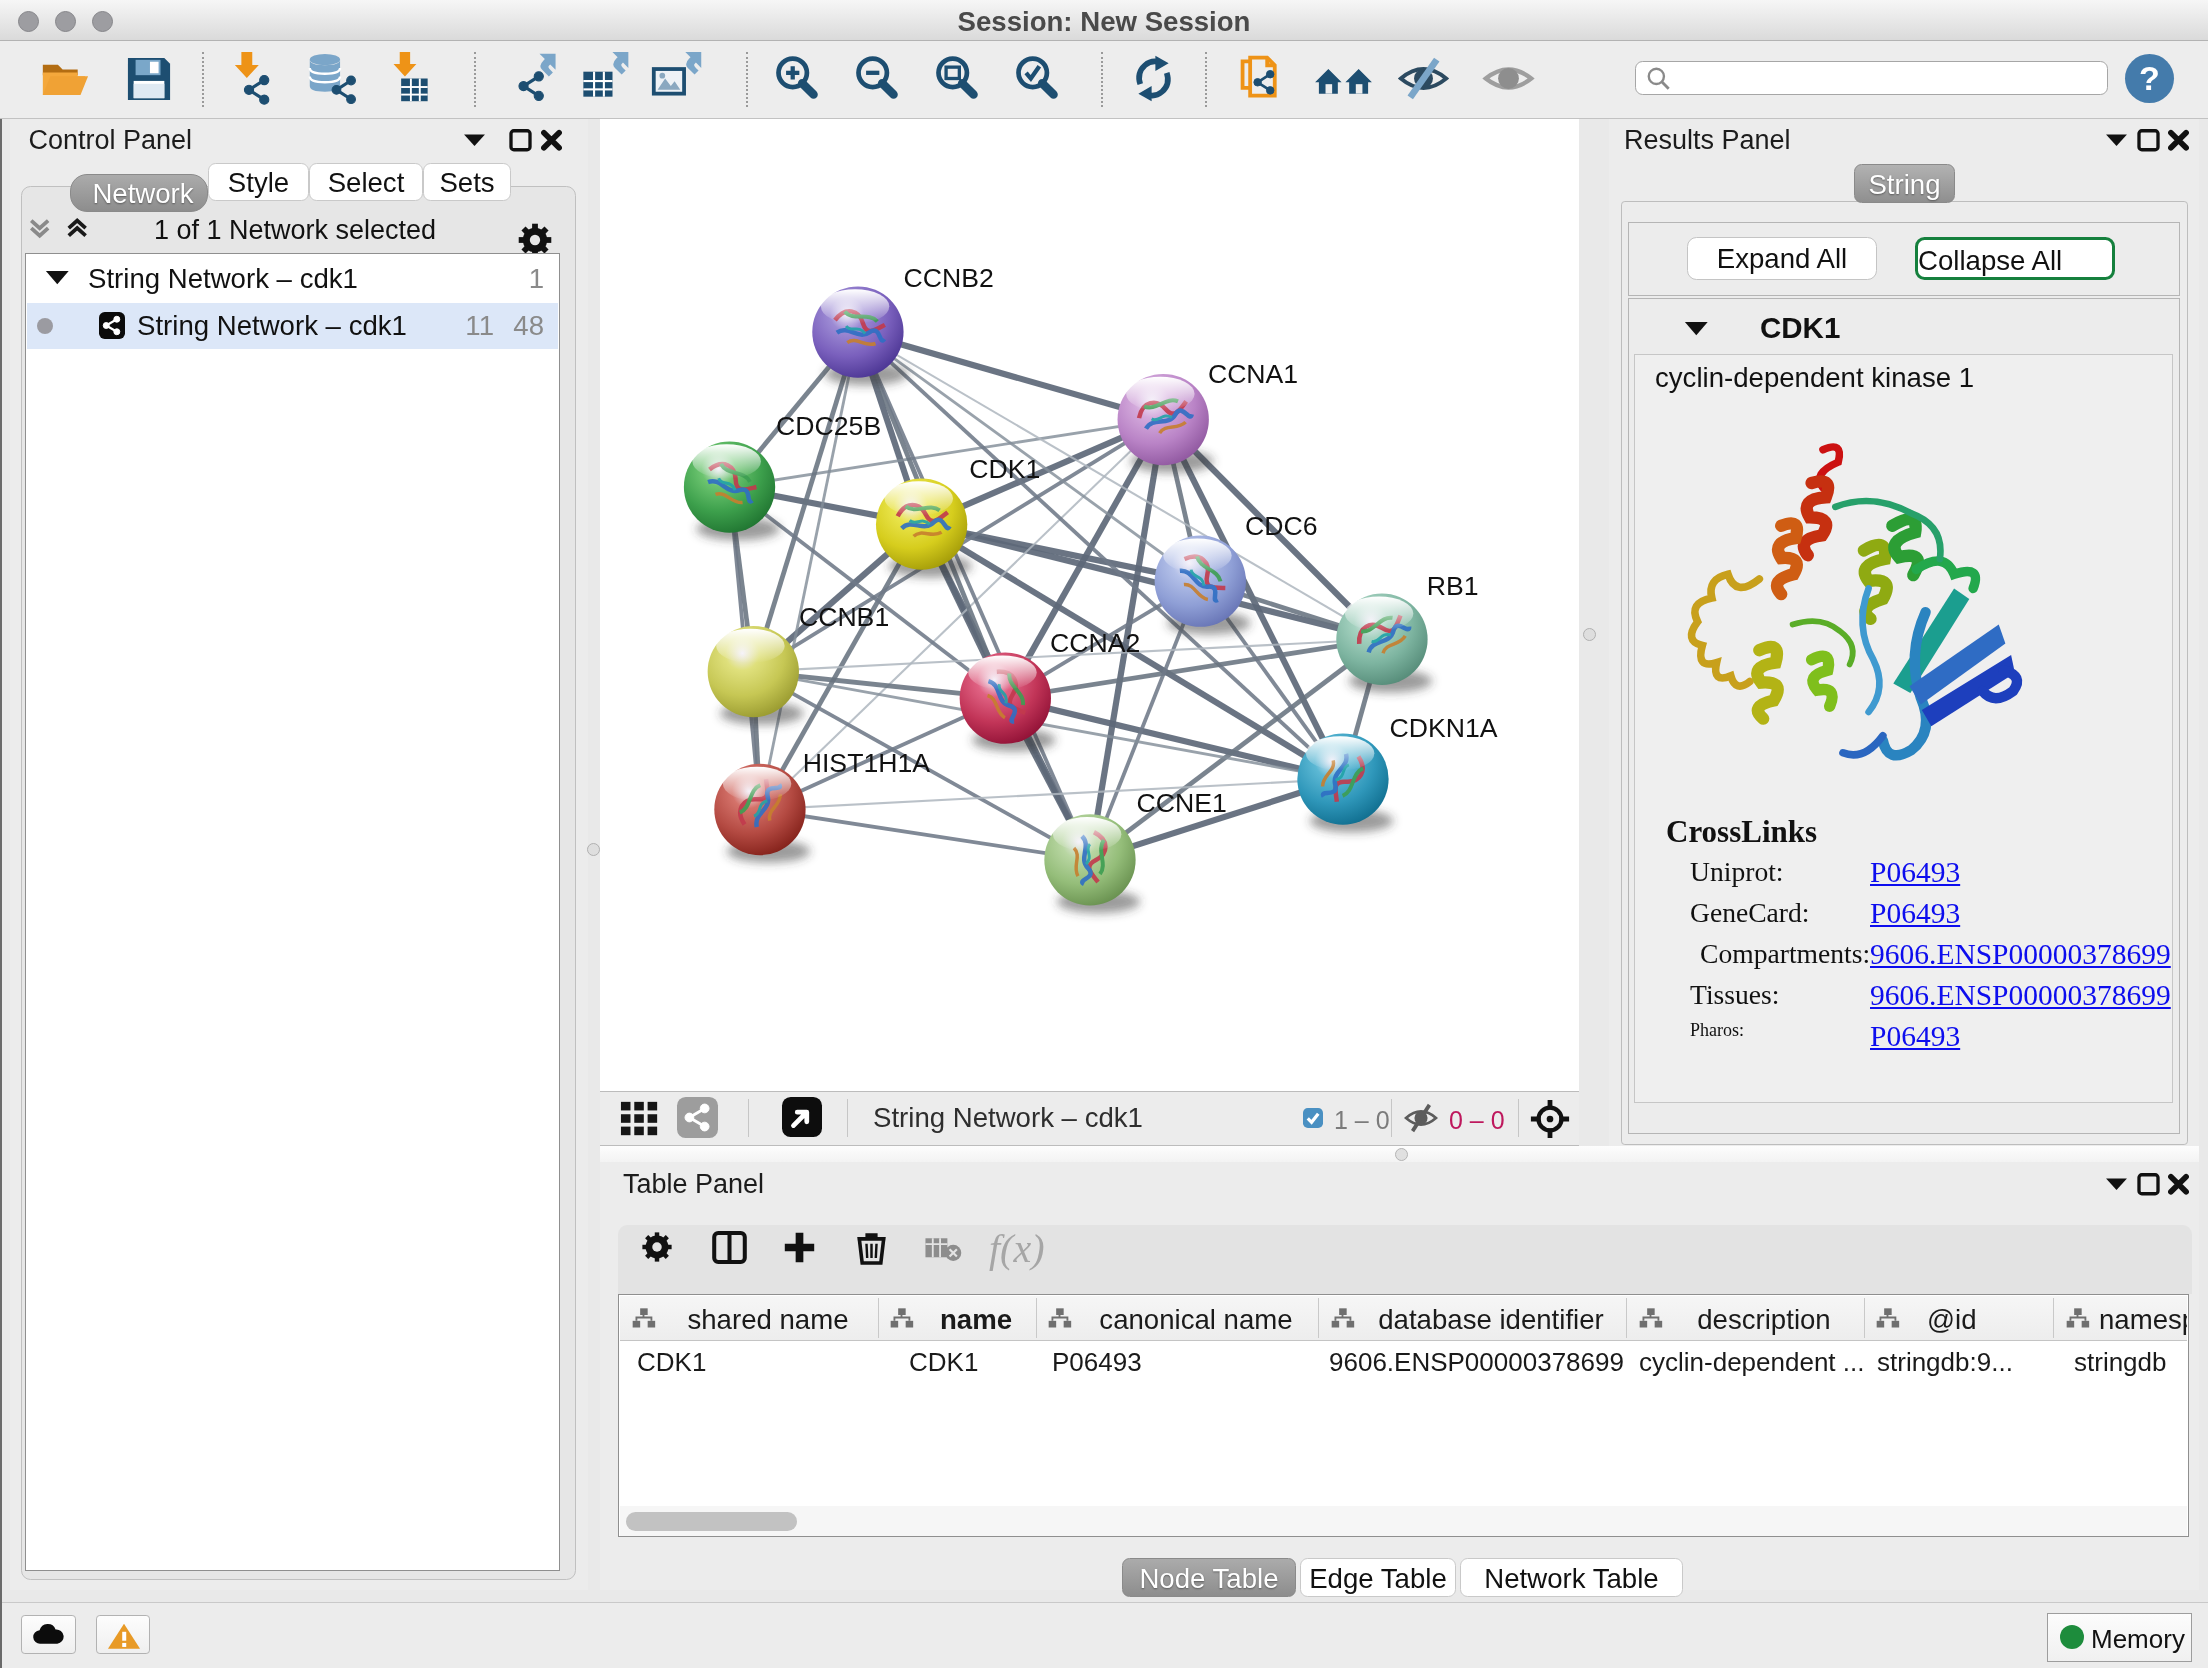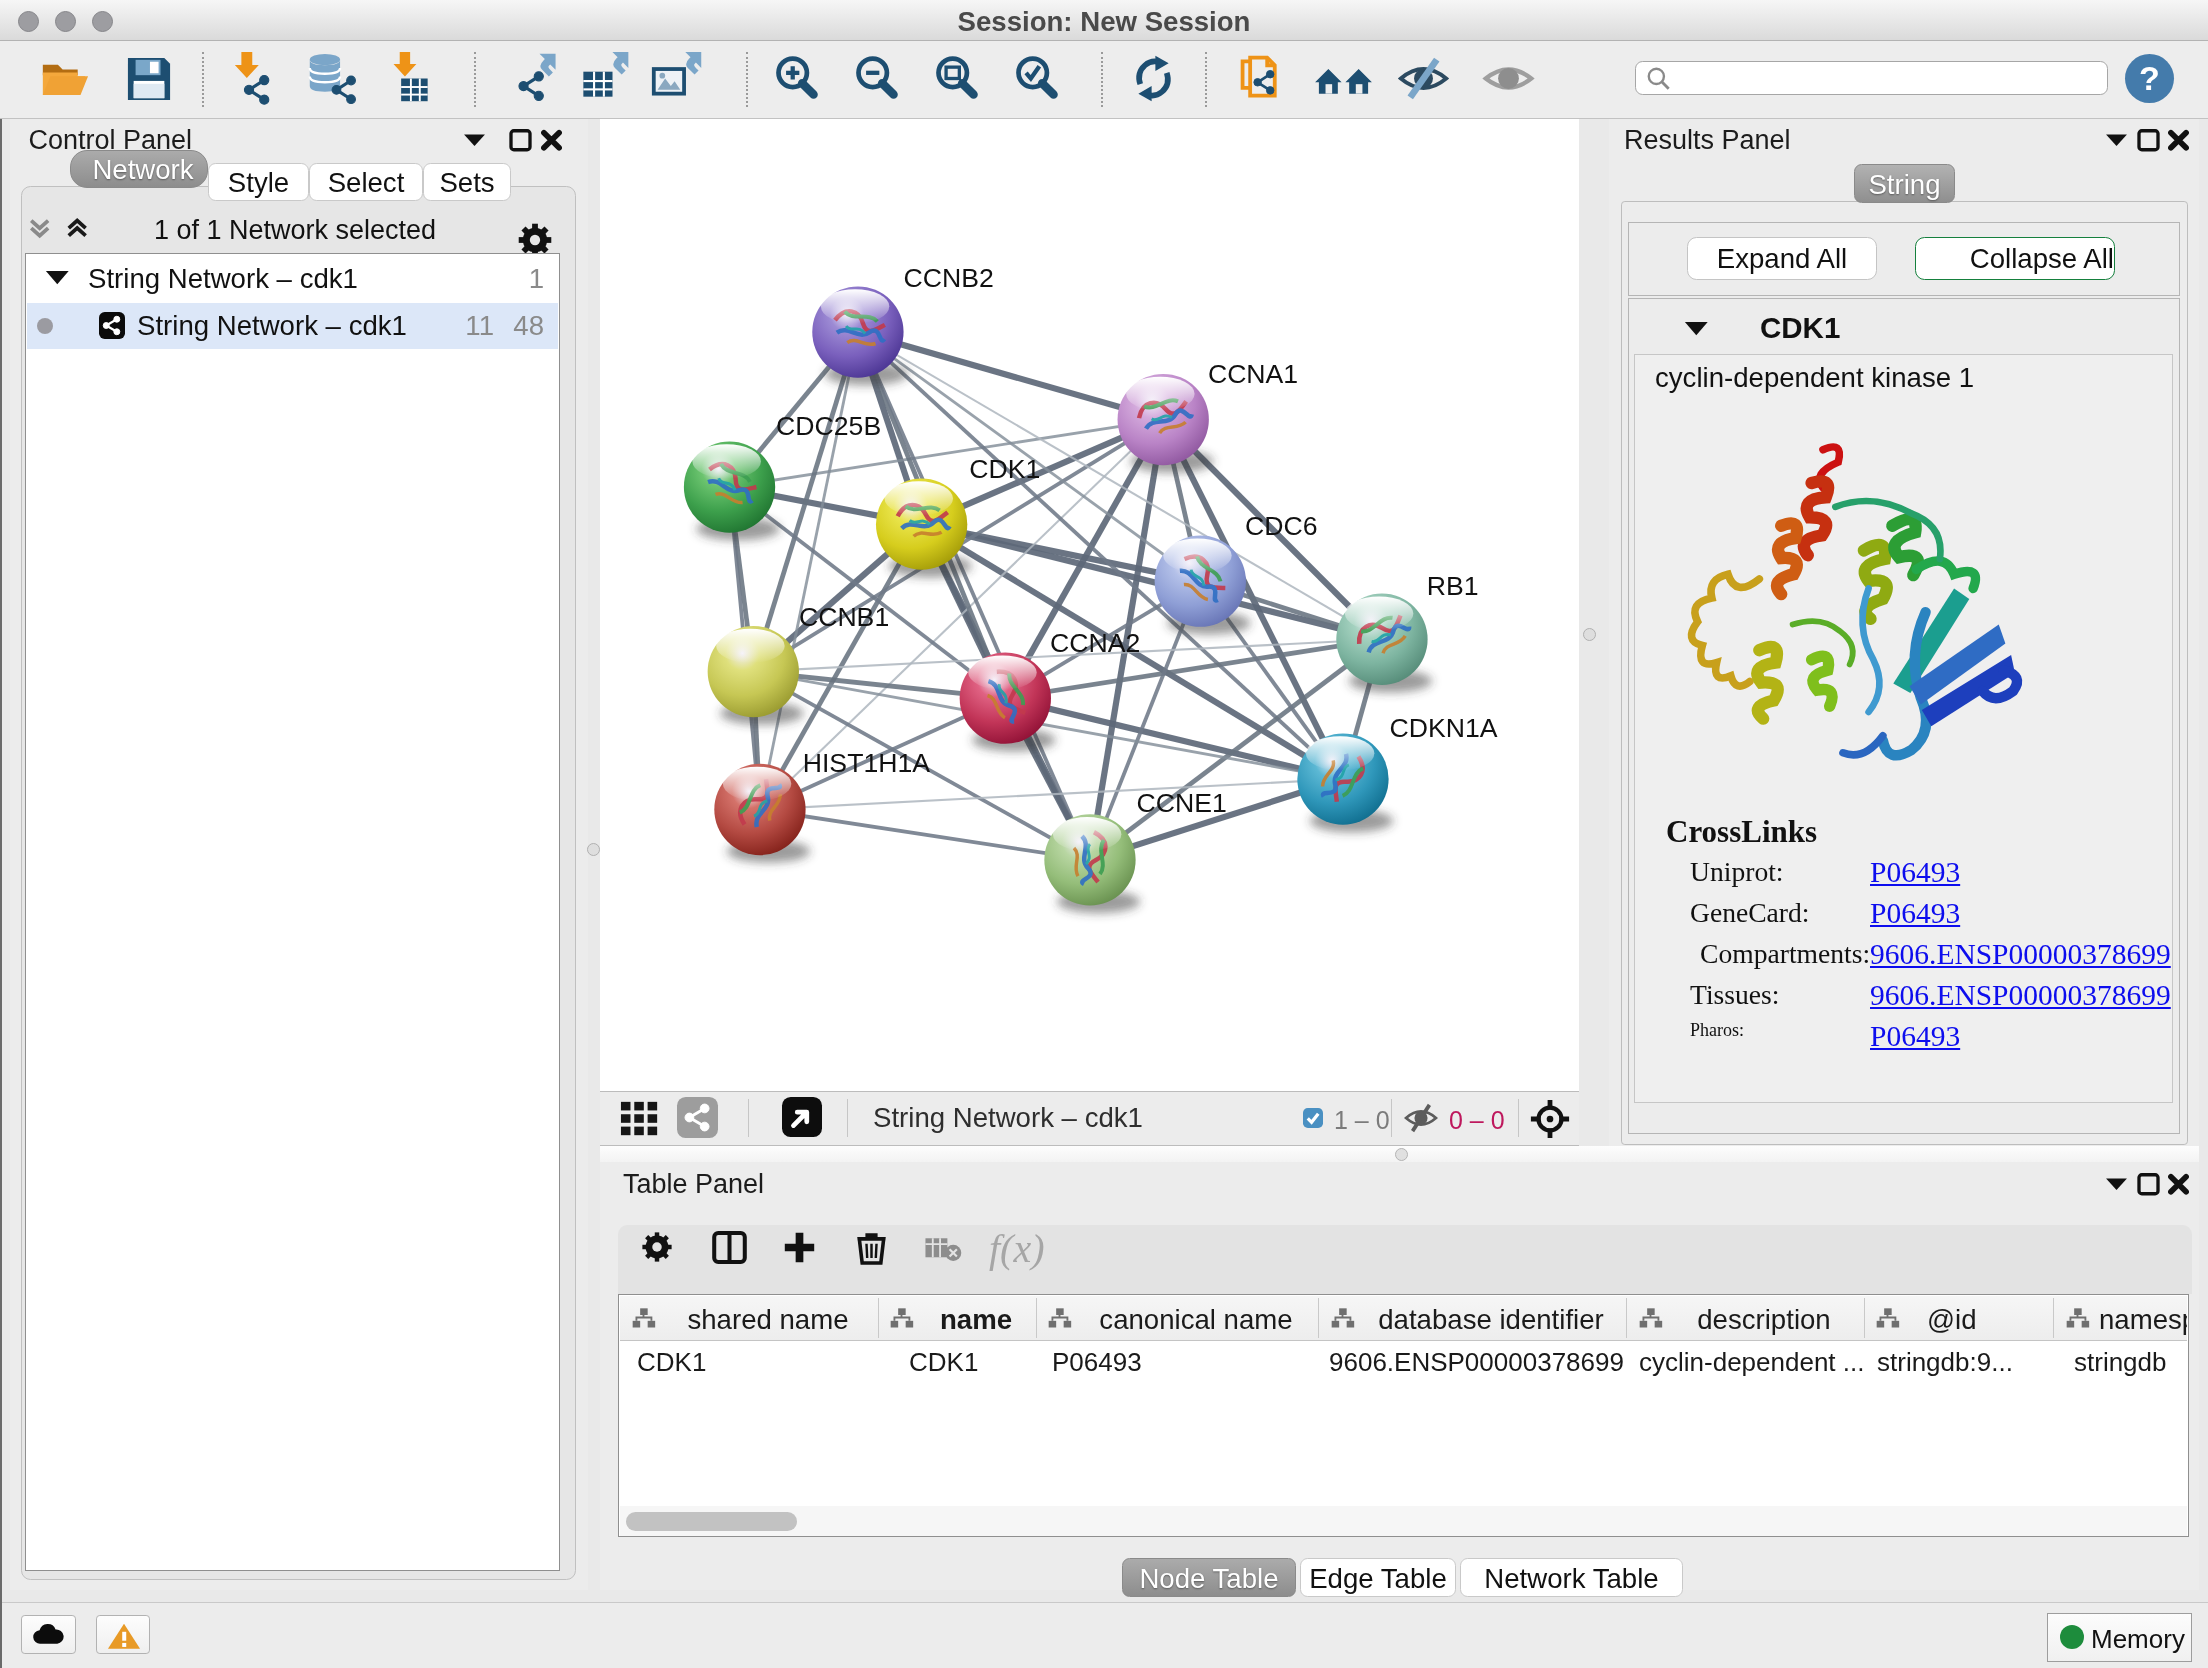--- a/index.html
+++ b/index.html
@@ -210,21 +210,21 @@
 <div class="abs panel-title" style="left:28.5px;top:125px;">Control Panel</div>
 <svg class="abs" style="left:462px;top:126px;" width="25" height="28.5" viewBox="0 0 26 30">
     <path d="M2 9 L24 9 L13 21 Z" fill="#111"></path>
   </svg>
 <svg class="abs" style="left:509px;top:126px;" width="23" height="28.5" viewBox="0 0 24 30">
     <rect x="2" y="5" width="20" height="20" rx="3" fill="none" stroke="#111" stroke-width="3.5"></rect>
   </svg>
 <svg class="abs" style="left:541px;top:126px;" width="21" height="28.5" viewBox="0 0 22 30">
     <path d="M3 7 L19 23 M19 7 L3 23" stroke="#111" stroke-width="6" stroke-linecap="round"></path>
   </svg>
-<div class="abs" style="left:70px;top:150px;width:138px;height:38px;background:linear-gradient(#ababab,#8d8d8d);border:1px solid #8a8a8a;border-radius:17px;color:#fff;font-size:27.6px;text-align:center;line-height:38px;text-shadow:0 1px 1.9px rgba(0,0,0,.4);z-index:3;padding-left:8px;">Network</div>
+<div class="abs" style="left:70px;top:174px;width:138px;height:38px;background:linear-gradient(#ababab,#8d8d8d);border:1px solid #8a8a8a;border-radius:17px;color:#fff;font-size:27.6px;text-align:center;line-height:38px;text-shadow:0 1px 1.9px rgba(0,0,0,.4);z-index:3;padding-left:8px;">Network</div>
 <div class="abs" style="left:208px;top:163px;width:101px;height:38px;background:#fff;border:1px solid #c9c9c9;border-radius:7.6px 7.6px 7.6px 7.6px;color:#111;font-size:27.6px;text-align:center;line-height:38px;z-index:2;">Style</div>
 <div class="abs" style="left:309px;top:163px;width:114px;height:38px;background:#fff;border:1px solid #c9c9c9;border-radius:7.6px 7.6px 7.6px 7.6px;color:#111;font-size:27.6px;text-align:center;line-height:38px;z-index:2;">Select</div>
 <div class="abs" style="left:423px;top:163px;width:88px;height:38px;background:#fff;border:1px solid #c9c9c9;border-radius:7.6px 7.6px 7.6px 7.6px;color:#111;font-size:27.6px;text-align:center;line-height:38px;z-index:2;">Sets</div>
 <div class="abs" style="left:21px;top:186px;width:555px;height:1394px;background:#e6e6e6;border:1px solid #c0c0c0;border-radius:9.5px;"></div>
 
 <svg class="abs" style="left:27px;top:215px;" width="76" height="30" viewBox="0 0 80 32">
 <g stroke="#8a8a8a" stroke-width="4" fill="none">
 <path d="M4 6 L13 14 L22 6 M4 14 L13 22 L22 14"></path>
     </g>
 <g stroke="#1a1a1a" stroke-width="4" fill="none">
@@ -517,21 +517,21 @@
     <rect x="2" y="5" width="20" height="20" rx="3" fill="none" stroke="#111" stroke-width="3.5"></rect>
   </svg>
 <svg class="abs" style="left:2168px;top:126px;" width="21" height="28.5" viewBox="0 0 22 30">
     <path d="M3 7 L19 23 M19 7 L3 23" stroke="#111" stroke-width="6" stroke-linecap="round"></path>
   </svg>
 <div class="abs" style="left:1621px;top:201px;width:567px;height:944px;background:#ececec;border:1px solid #bdbdbd;border-radius:3.8px;"></div>
 <div class="abs" style="left:1854px;top:164px;width:101px;height:39px;background:linear-gradient(#b2b2b2,#8f8f8f);border:1px solid #8a8a8a;border-radius:7.6px;color:#fff;font-size:27.6px;text-align:center;line-height:39px;text-shadow:0 1px 1.9px rgba(0,0,0,.4);">String</div>
 
 <div class="abs" style="left:1628px;top:222px;width:552px;height:74px;background:#ececec;border:1px solid #b5b5b5;"></div>
 <div class="abs" style="left:1687px;top:237px;width:190px;height:43px;background:#fff;border:1px solid #c4c4c4;border-radius:9.5px;font-size:27.6px;color:#111;text-align:center;line-height:41px;">Expand All</div>
-<div class="abs" style="left:1915px;top:237px;width:200px;height:43px;background:#fff;border:1px solid #15803d;border-radius:9.5px;font-size:27.6px;color:#111;text-align:right;line-height:41px;">Collapse All</div>
+<div class="abs" style="left:1915px;top:237px;width:200px;height:43px;background:#fff;border:3px solid #15803d;border-radius:9.5px;font-size:27.6px;color:#111;text-align:left;line-height:41px;">Collapse All</div>
 
 <div class="abs" style="left:1628px;top:298px;width:552px;height:836px;background:#ececec;border:1px solid #b5b5b5;"></div>
 <svg class="abs" style="left:1683px;top:318px;" width="28.5" height="23" viewBox="0 0 30 24">
     <path d="M2 4 L26 4 L14 18 Z" fill="#111"></path>
   </svg>
 <div class="abs" style="left:1760px;top:311px;font-size:29.5px;font-weight:bold;color:#111;">CDK1</div>
 <div class="abs" style="left:1634px;top:354px;width:539px;height:749px;background:#efefef;border:1px solid #c6c6c6;"></div>
 <div class="abs" style="left:1655px;top:362px;font-size:27.6px;color:#111;">cyclin-dependent kinase 1</div>
 
 <svg class="abs" style="left:1671px;top:438px;" width="361" height="338" viewBox="0 0 380 355">

